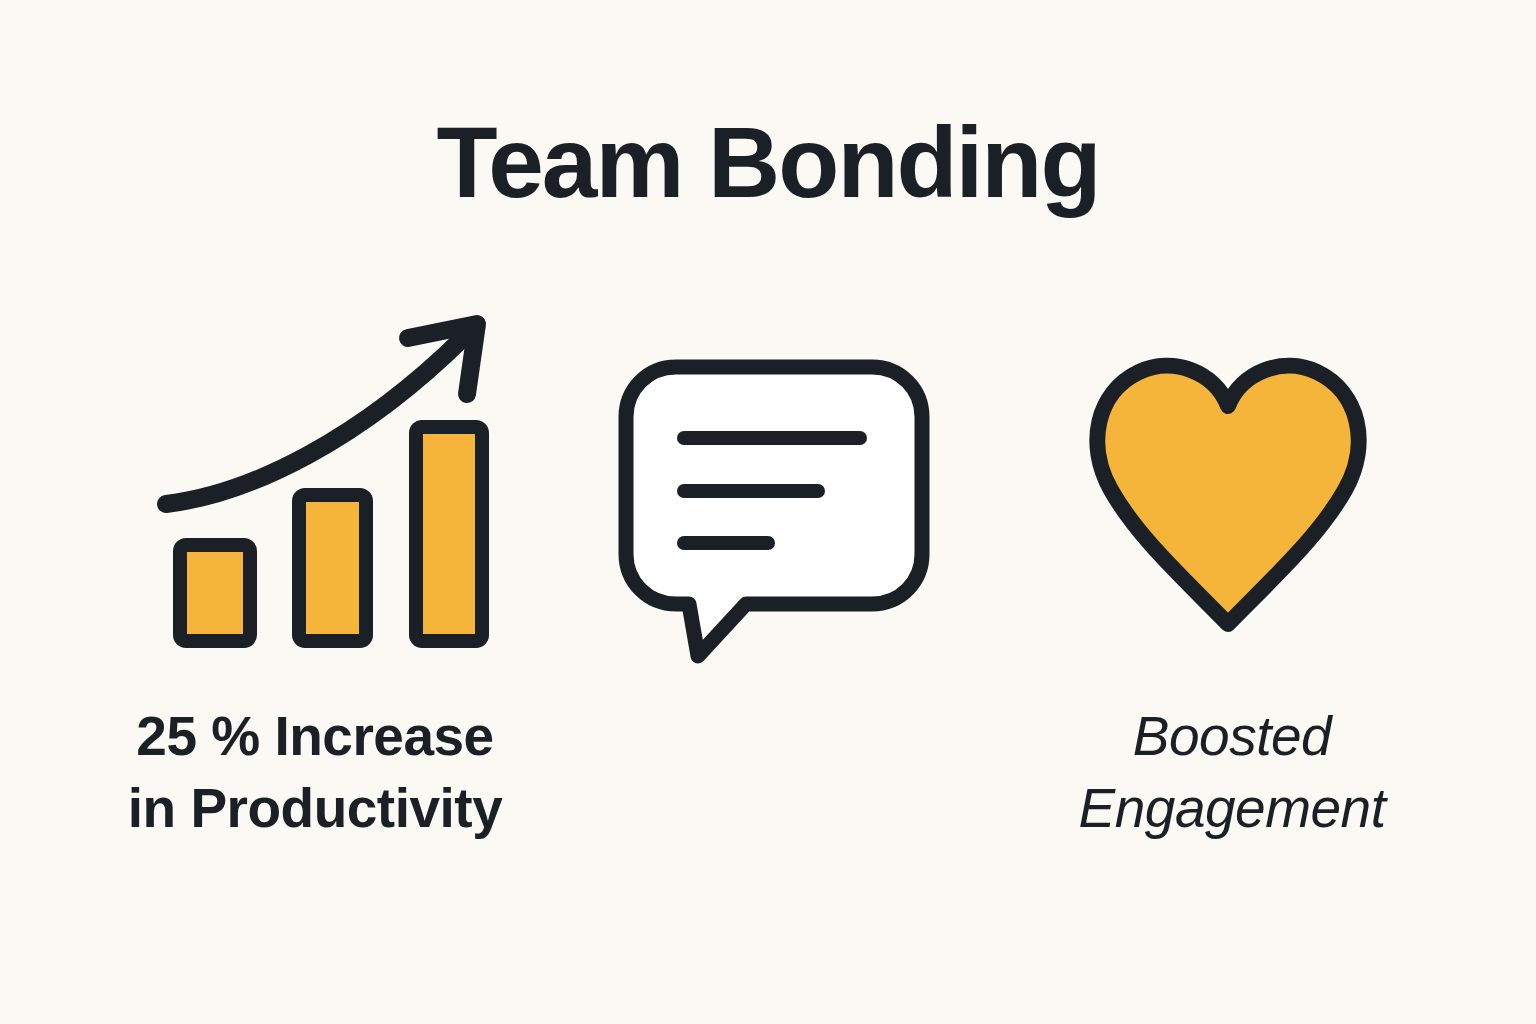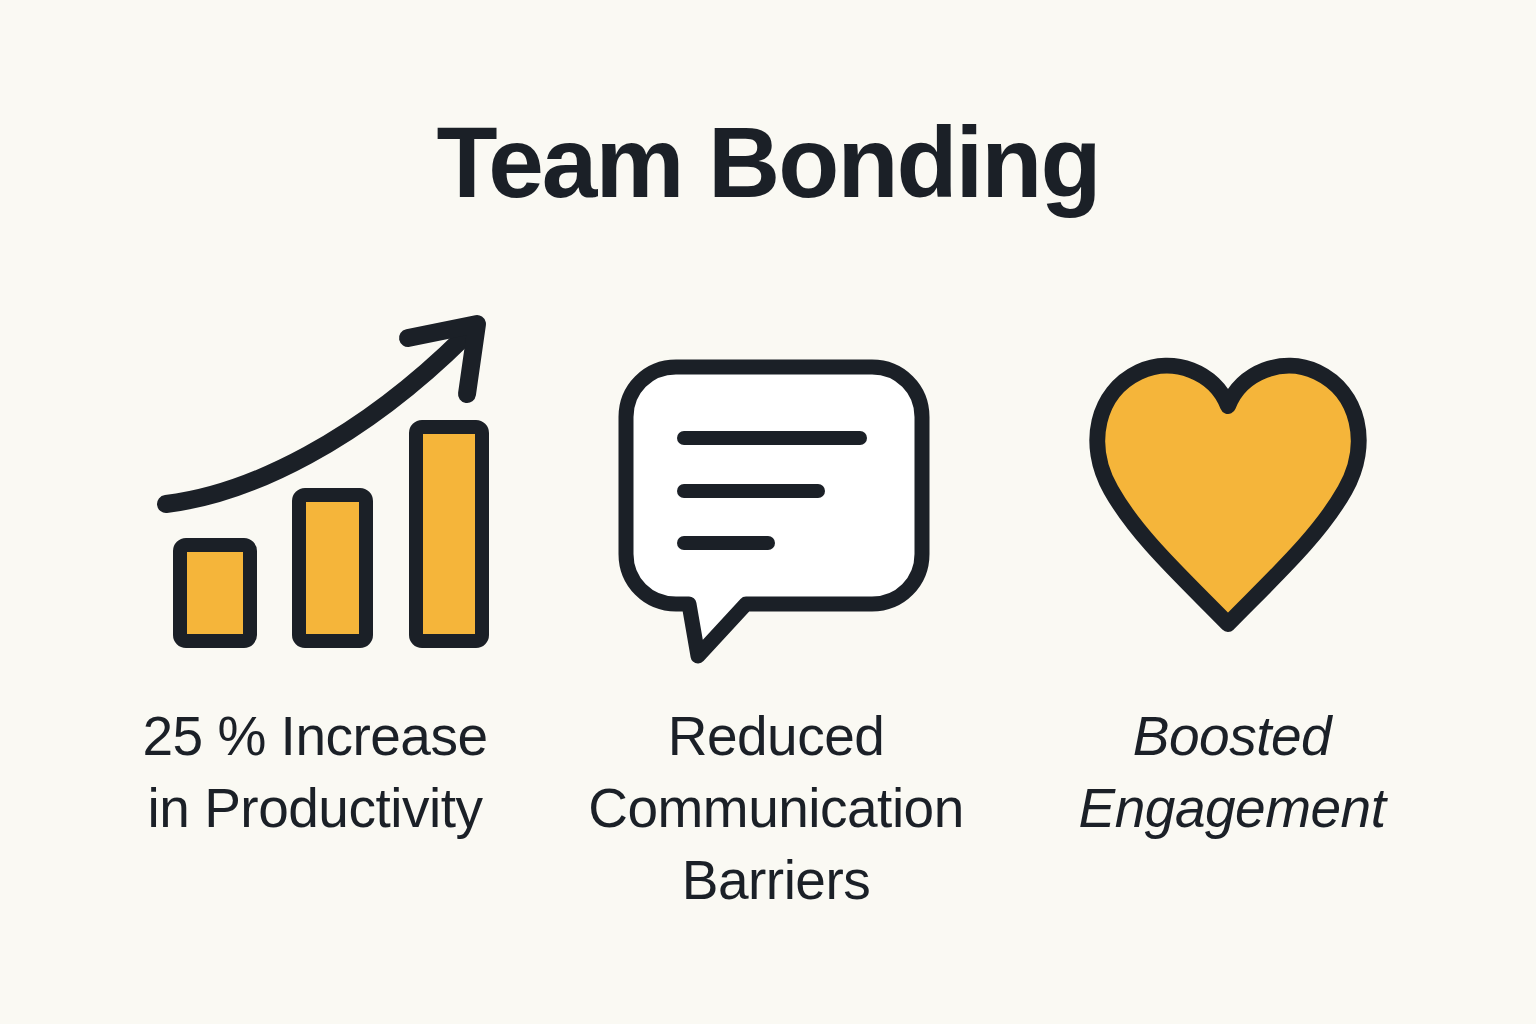--- a/index.html
+++ b/index.html
@@ -47,21 +47,21 @@
     top: 700px;
     width: 520px;
     text-align: center;
     font-size: 55px;
     line-height: 72px;
     font-weight: 500;
     letter-spacing: -0.5px;
     white-space: pre-line;
     color: var(--ink);
   }
-  #label-productivity  { left: 55px; }
+  #label-productivity  { left: 55px; font-weight: bold; }
   #label-communication { left: 516px; }
   #label-engagement    { left: 972px; font-style: italic; }
 </style>
 </head>
 <body>
 
 <div class="canvas">
 
   <h1 class="title">Team Bonding</h1>
 
@@ -94,20 +94,17 @@
                C 62 188, 106 228, 153 276
                C 200 228, 244 188, 270 142
                C 296 96, 284 44, 242 24
                C 208 8, 166 24, 153 58 Z" fill="var(--accent-yellow)" stroke="var(--ink)" stroke-width="16" stroke-linejoin="round"></path>
     </svg>
   </div>
 
   <div class="feature-label" id="label-productivity">25 % Increase
 in Productivity</div>
 
-  <div class="feature-label" id="label-communication">Reduced
-Communication
-Barriers</div>
 
   <div class="feature-label" id="label-engagement">Boosted
 Engagement</div>
 
 </div>
 
 </body></html>

